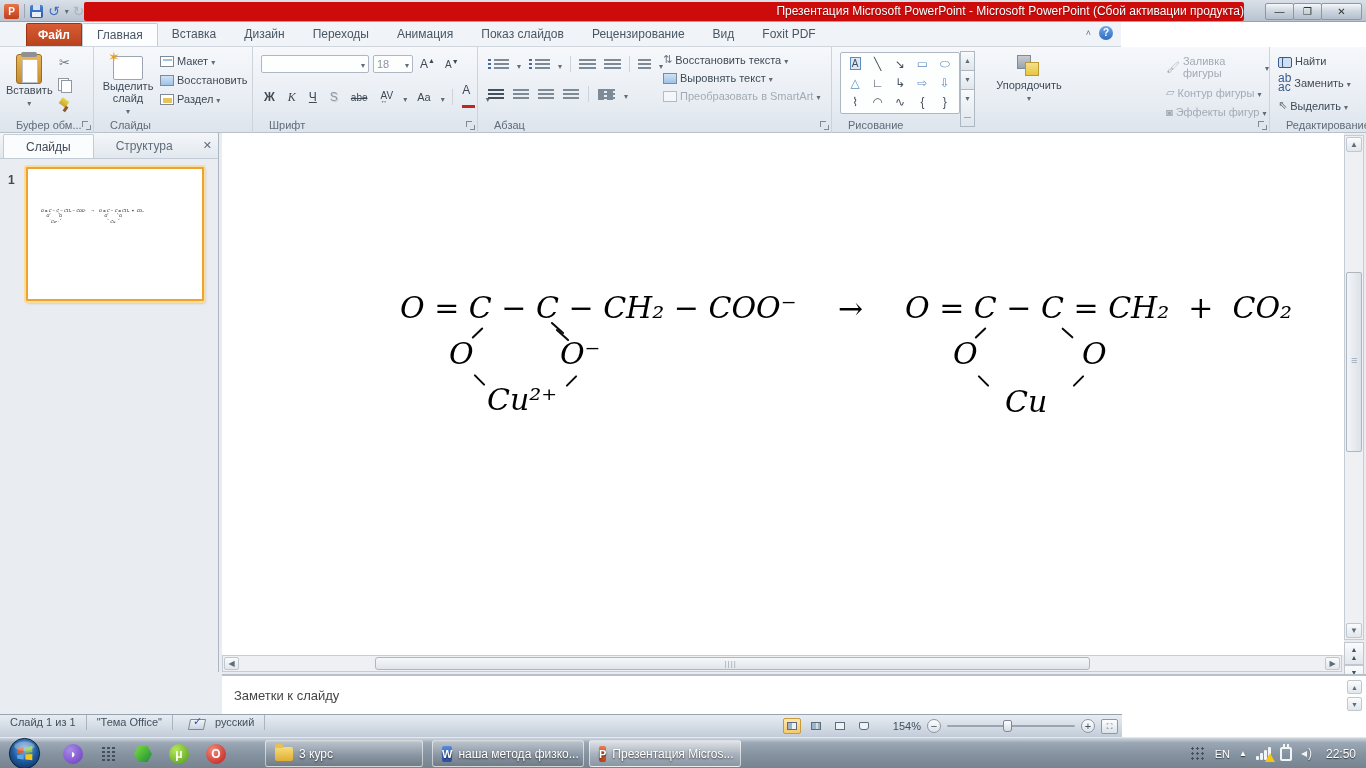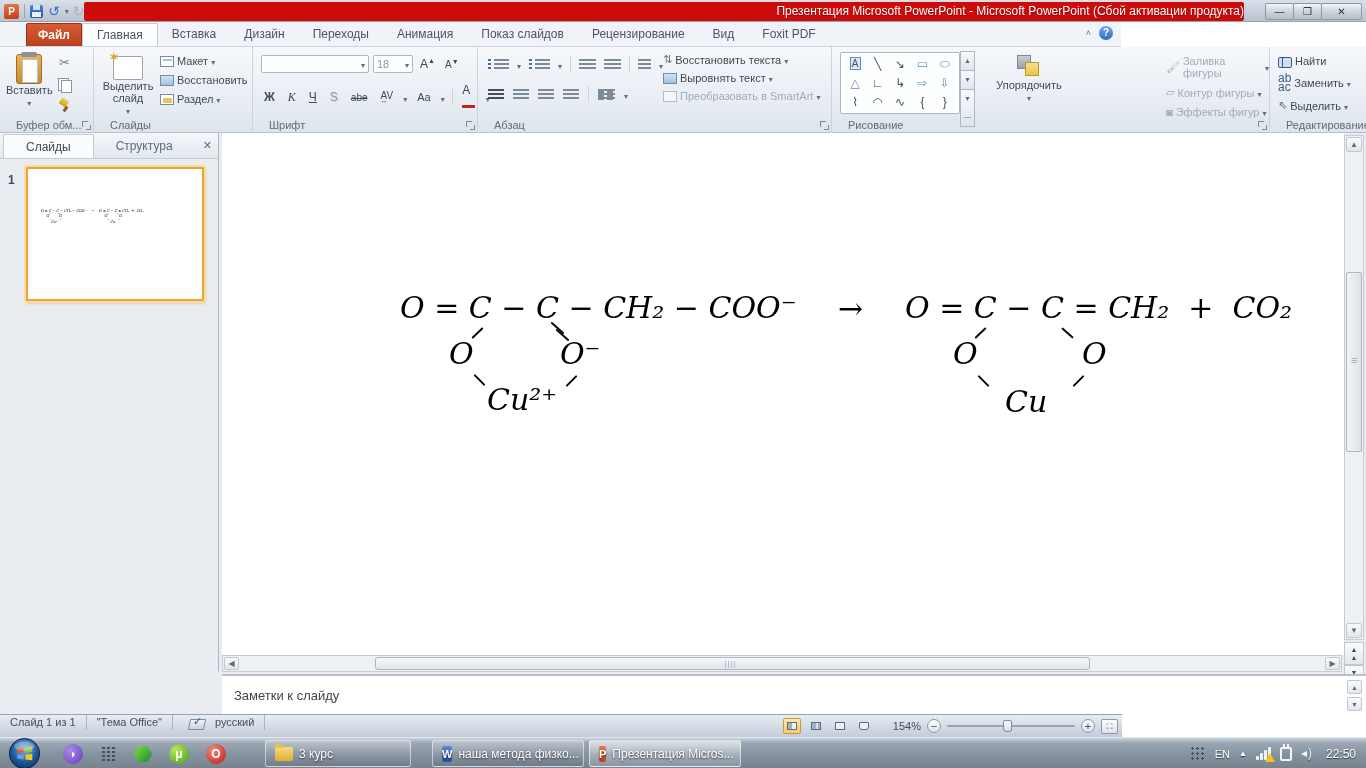--- a/index.html
+++ b/index.html
@@ -563,21 +563,21 @@
   <div class="tb-ic" style="left:132px;">
       <div class="hexg"></div>
     </div>
   <div class="tb-ic" style="left:168px;">
       <div class="circ" style="background:radial-gradient(circle at 35% 30%,#b8e85a,#4a9a1a);">μ</div>
     </div>
   <div class="tb-ic" style="left:205px;">
       <div class="circ" style="background:radial-gradient(circle at 35% 30%,#f08a7a,#c01818);">O</div>
     </div>
 
-  <div class="tb-btn" style="left:265px;width:146px;">
+  <div class="tb-btn" style="left:265px;width:158px;">
     <span class="folder-ic"></span>
     <span>3 курс</span>
   </div>
   <div class="tb-btn" style="left:432px;width:152px;">
     <span class="wsq">W</span>
     <span>наша метода физко...</span>
   </div>
   <div class="tb-btn active" style="left:589px;width:152px;">
     <span class="psq">P</span>
     <span>Презентация Micros...</span>

